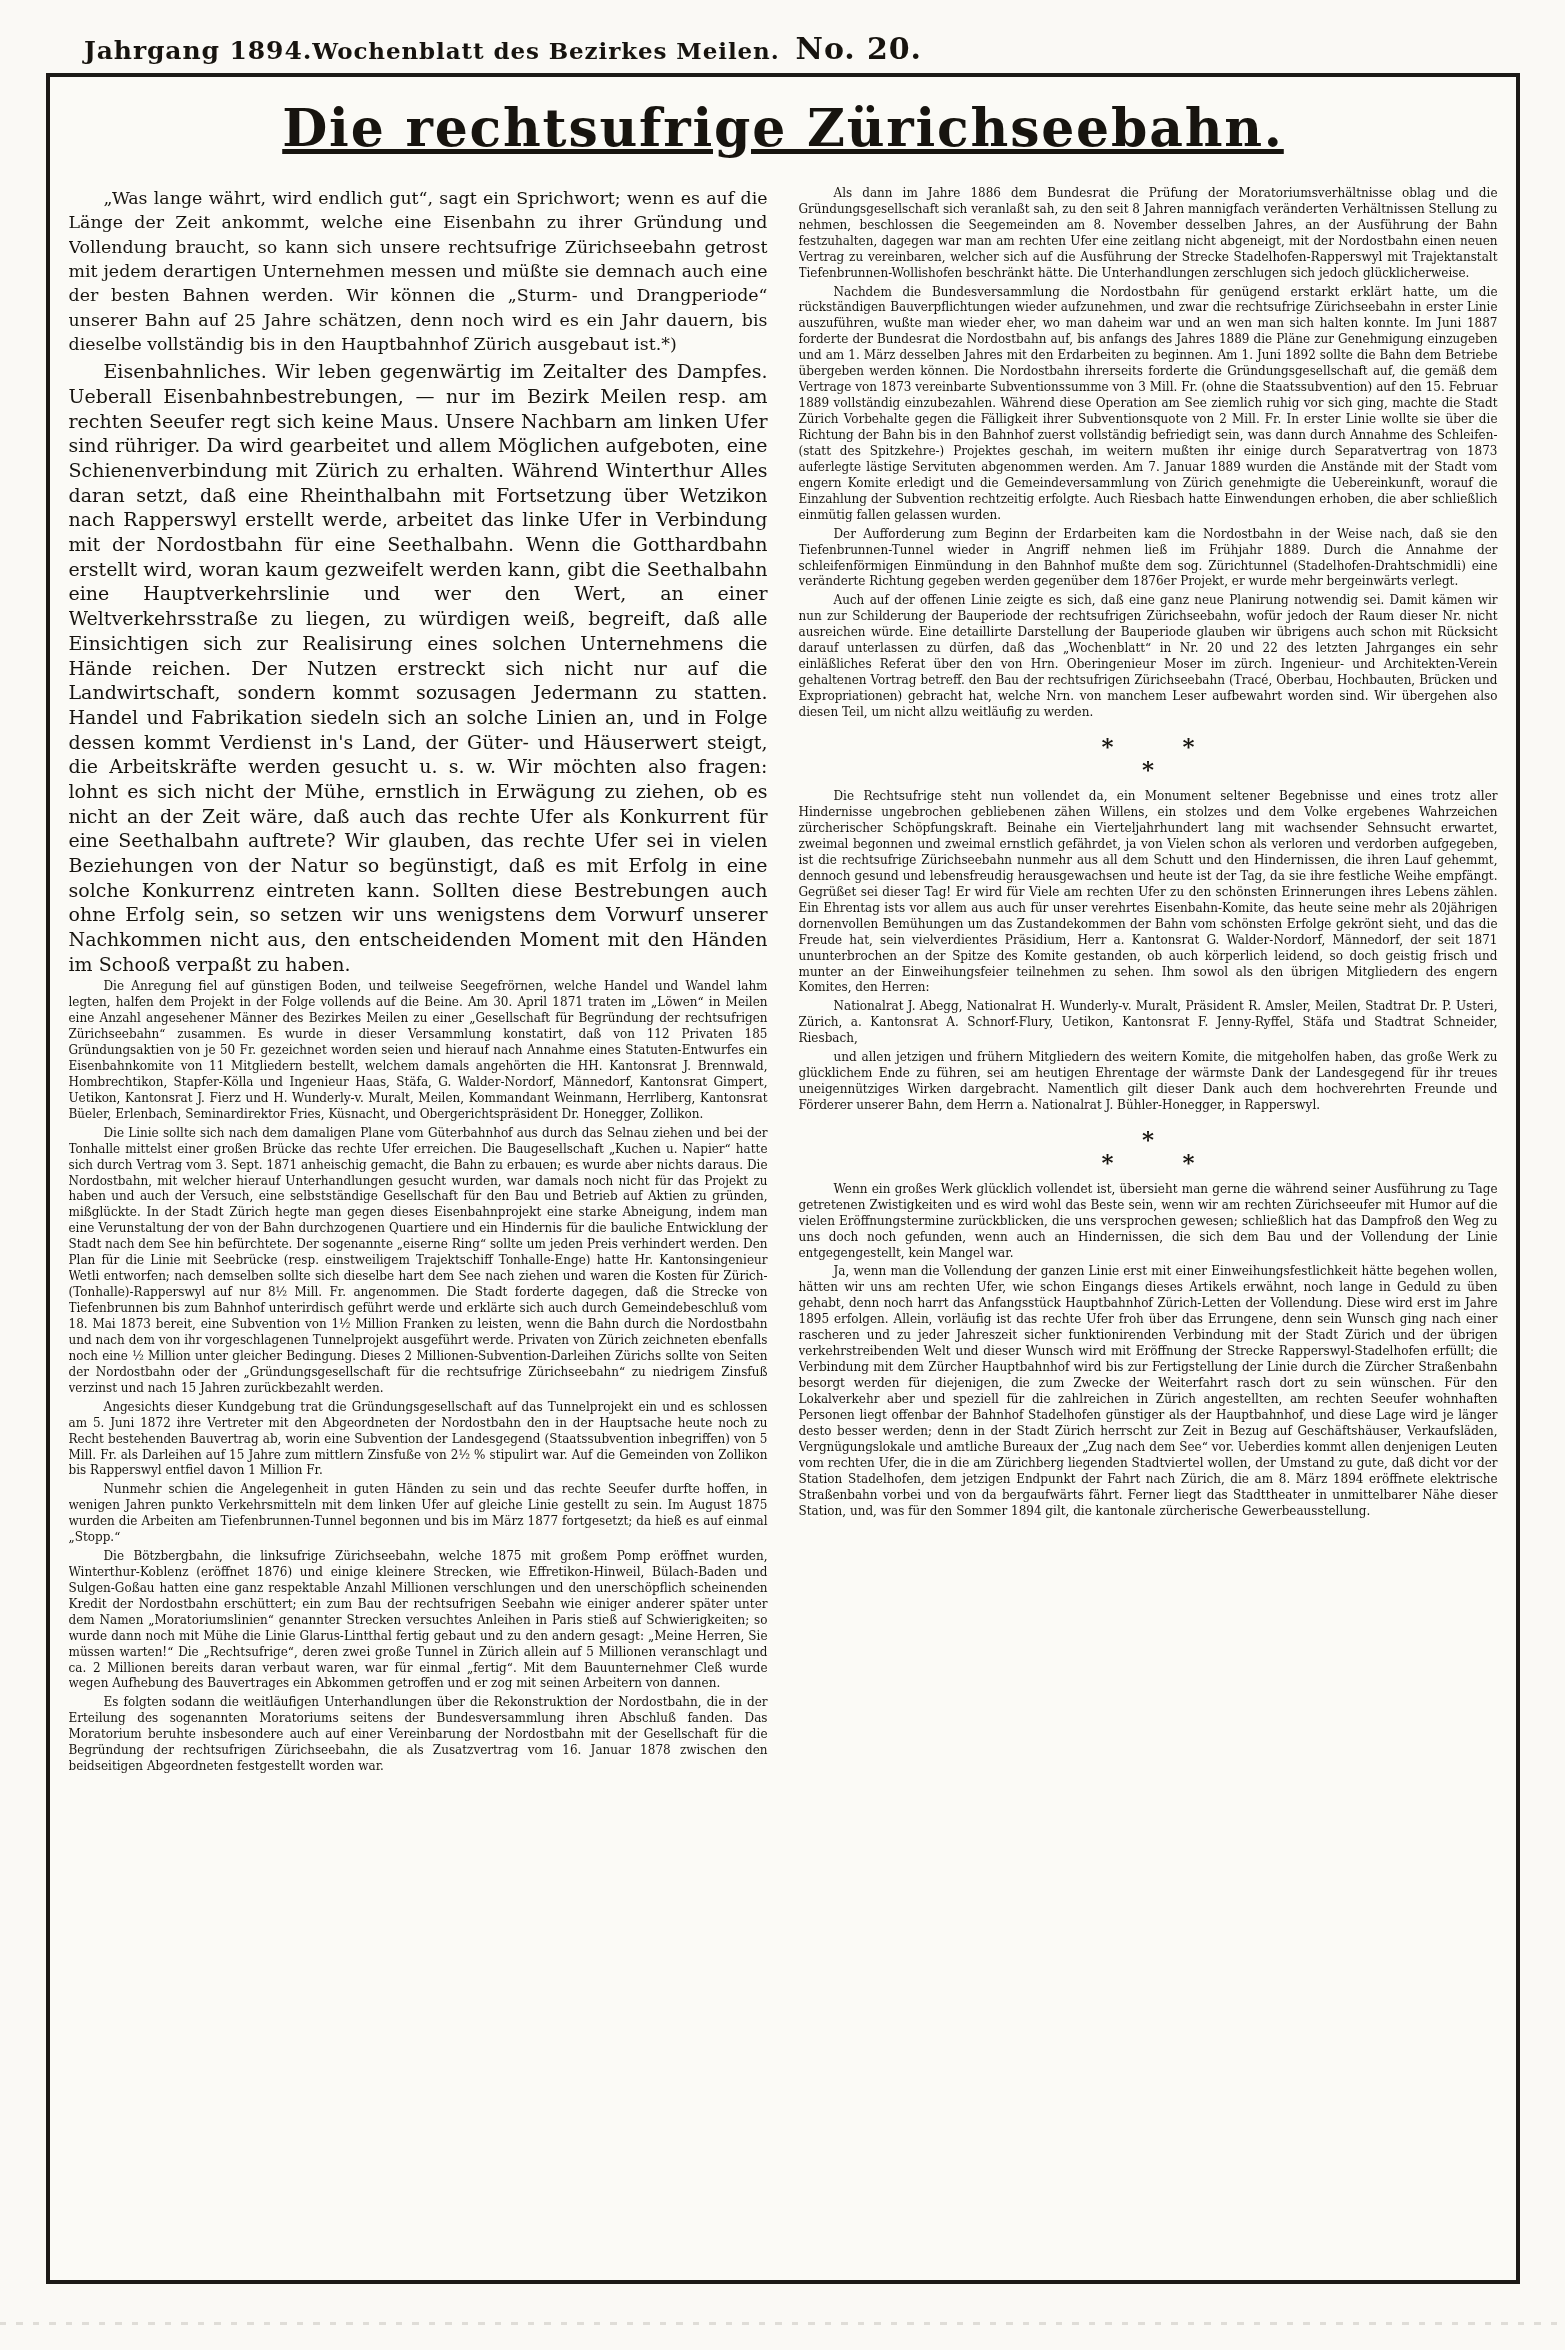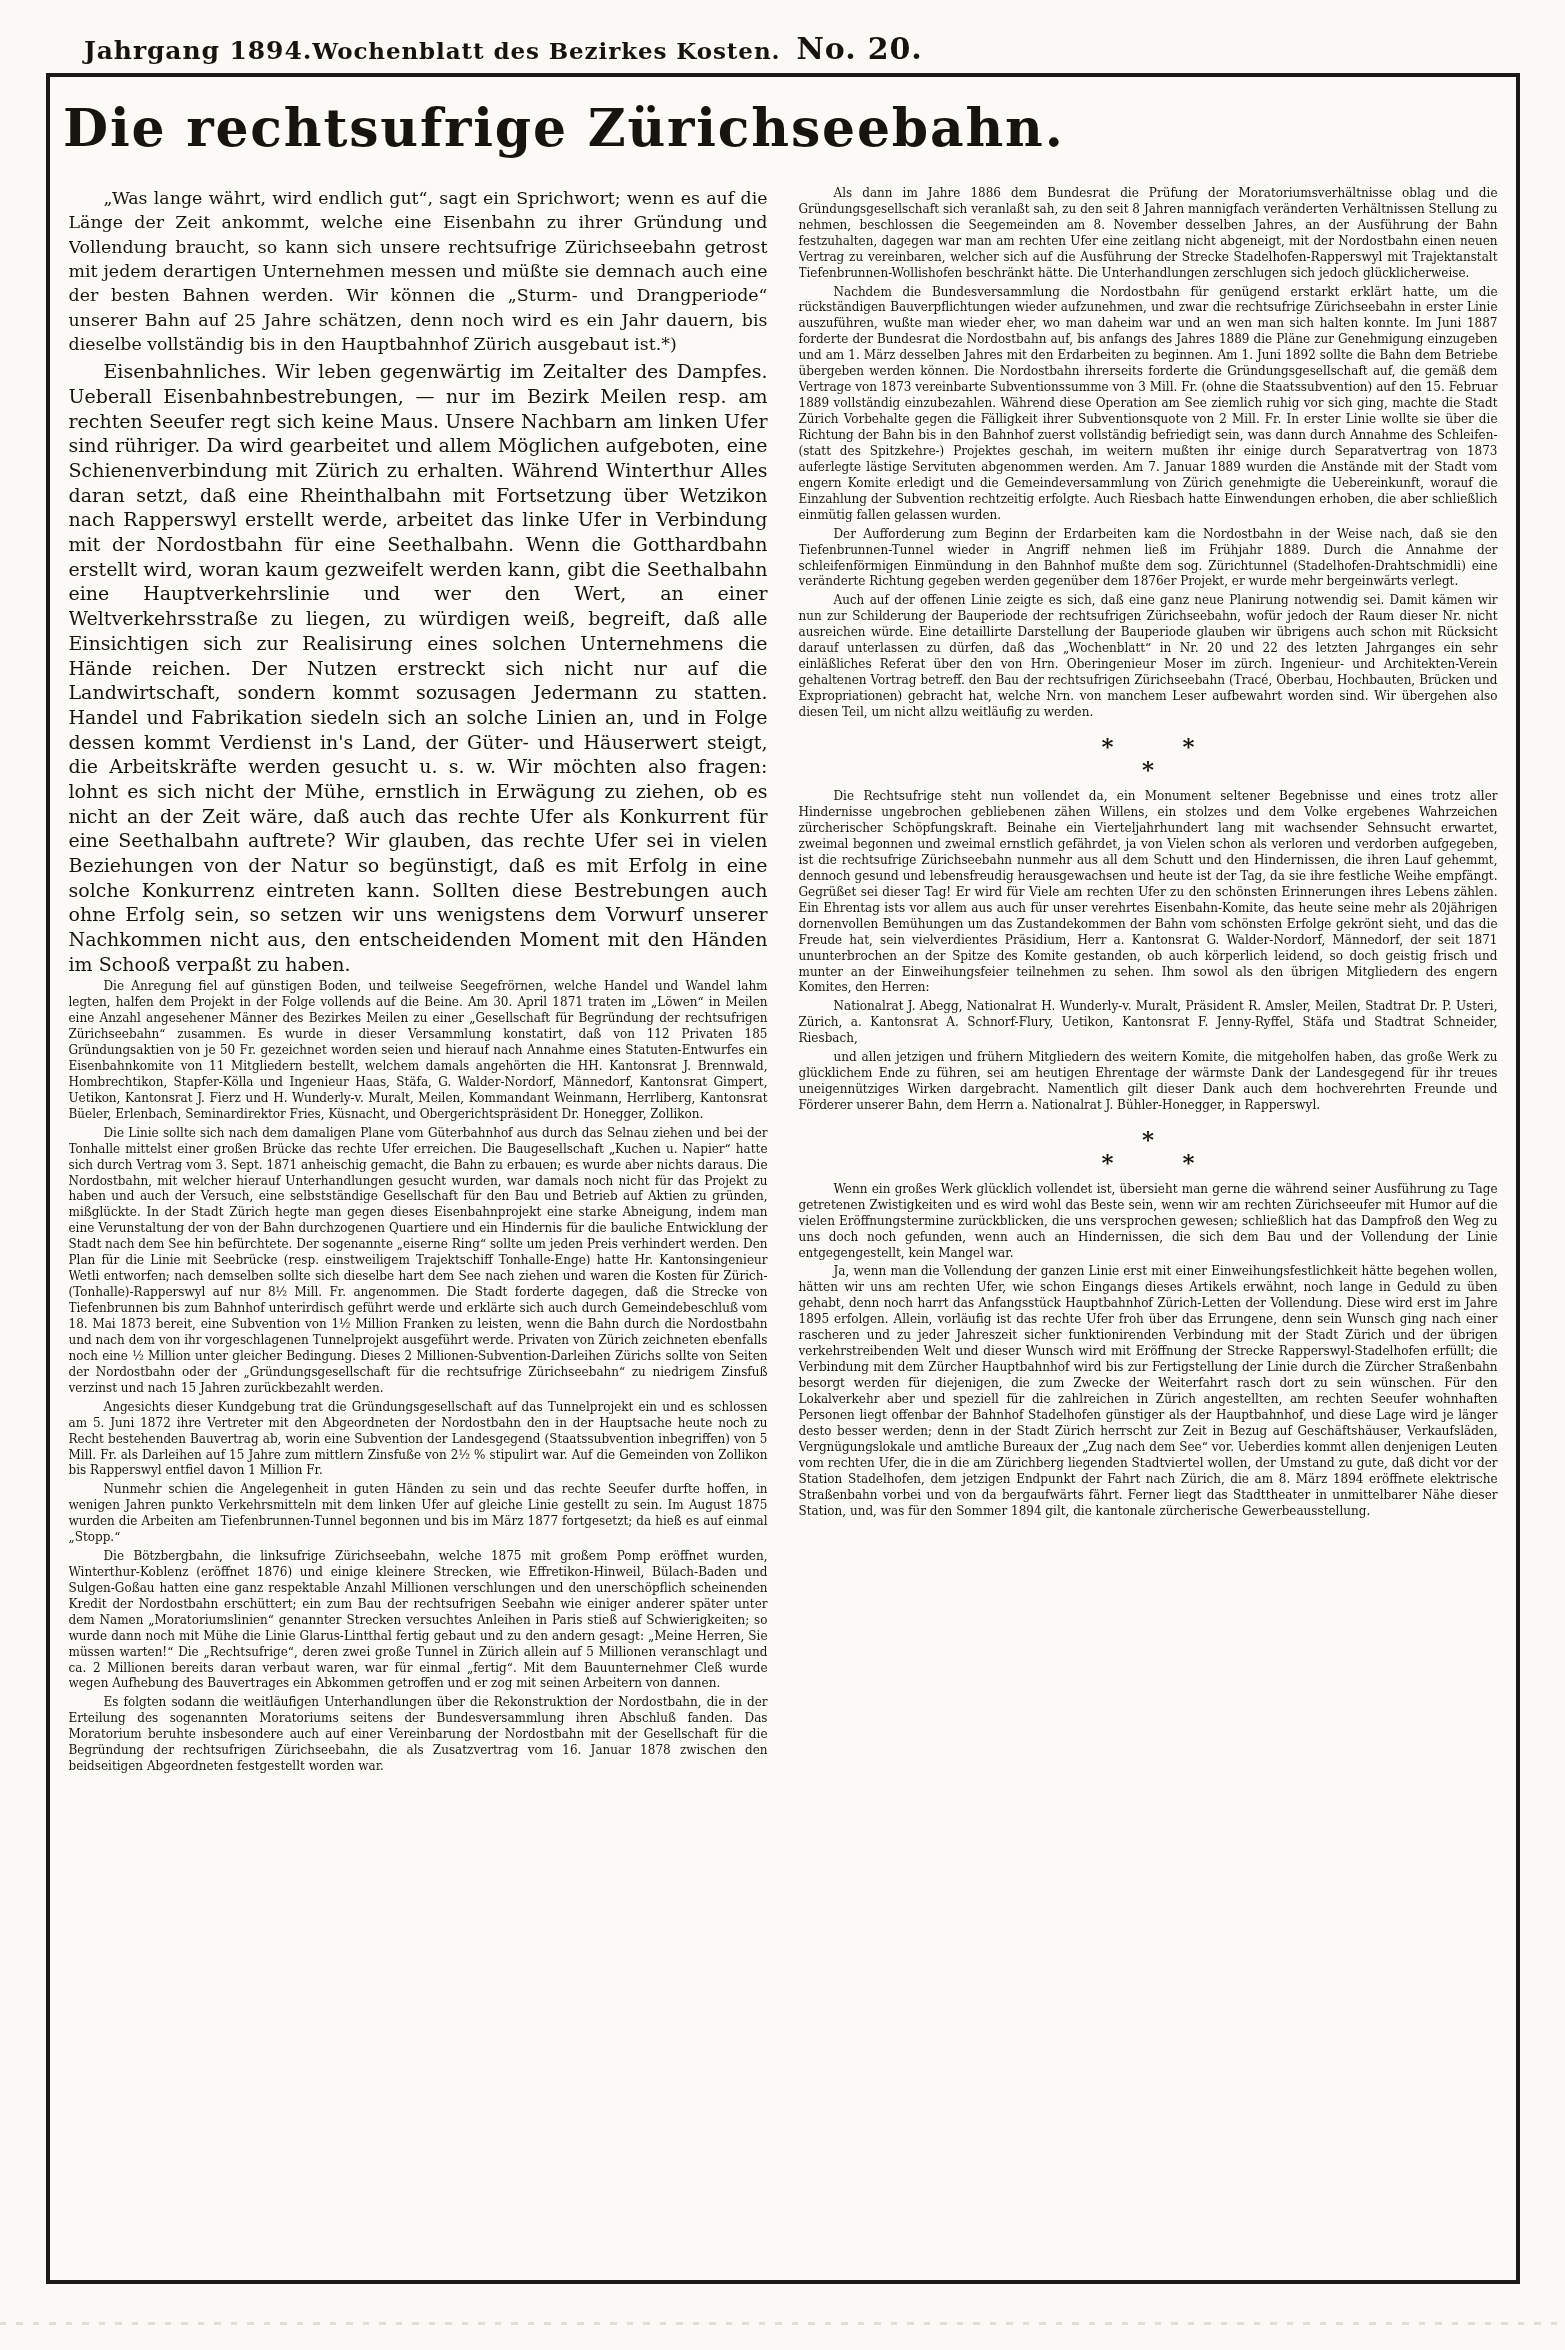--- a/index.html
+++ b/index.html
@@ -20,23 +20,24 @@
   .frame{
     margin:0 46px 0 46px;
     border:4.6px solid #1c1a17;
     box-sizing:border-box;
     height:2211px;
     padding:9.2px 13px 0 13px;
     background:#fbfaf6;
     overflow:hidden;
   }
   .article-title{
-    text-align:left;font-weight:bold;
+    text-align:center;font-weight:bold;
     font-size:52px;letter-spacing:1.8px;
     margin:11px 0 27.5px 0;
+    text-decoration:underline;
   }
   .columns{
     display:flex;gap:31px;
     height:2068px;overflow:hidden;
     padding:0 5.5px;
   }
   .col{
     flex:1 1 0;min-width:0;
     display:flex;flex-direction:column;
     overflow:hidden;
@@ -57,21 +58,21 @@
     opacity:.55;
   }
 </style>
 </head>
 <body>
 
 <div class="page">
 
   <div class="masthead">
     <span class="masthead-year">Jahrgang 1894.</span>
-    <span class="masthead-center">Wochenblatt des Bezirkes Kosten.</span>
+    <span class="masthead-center">Wochenblatt des Bezirkes Meilen.</span>
     <span class="masthead-issue">No. 20.</span>
   </div>
 
   <div class="frame">
     <div class="article-title">Die rechtsufrige Zürichseebahn.</div>
 
     <div class="columns">
 
       <div class="col">
         <div>

